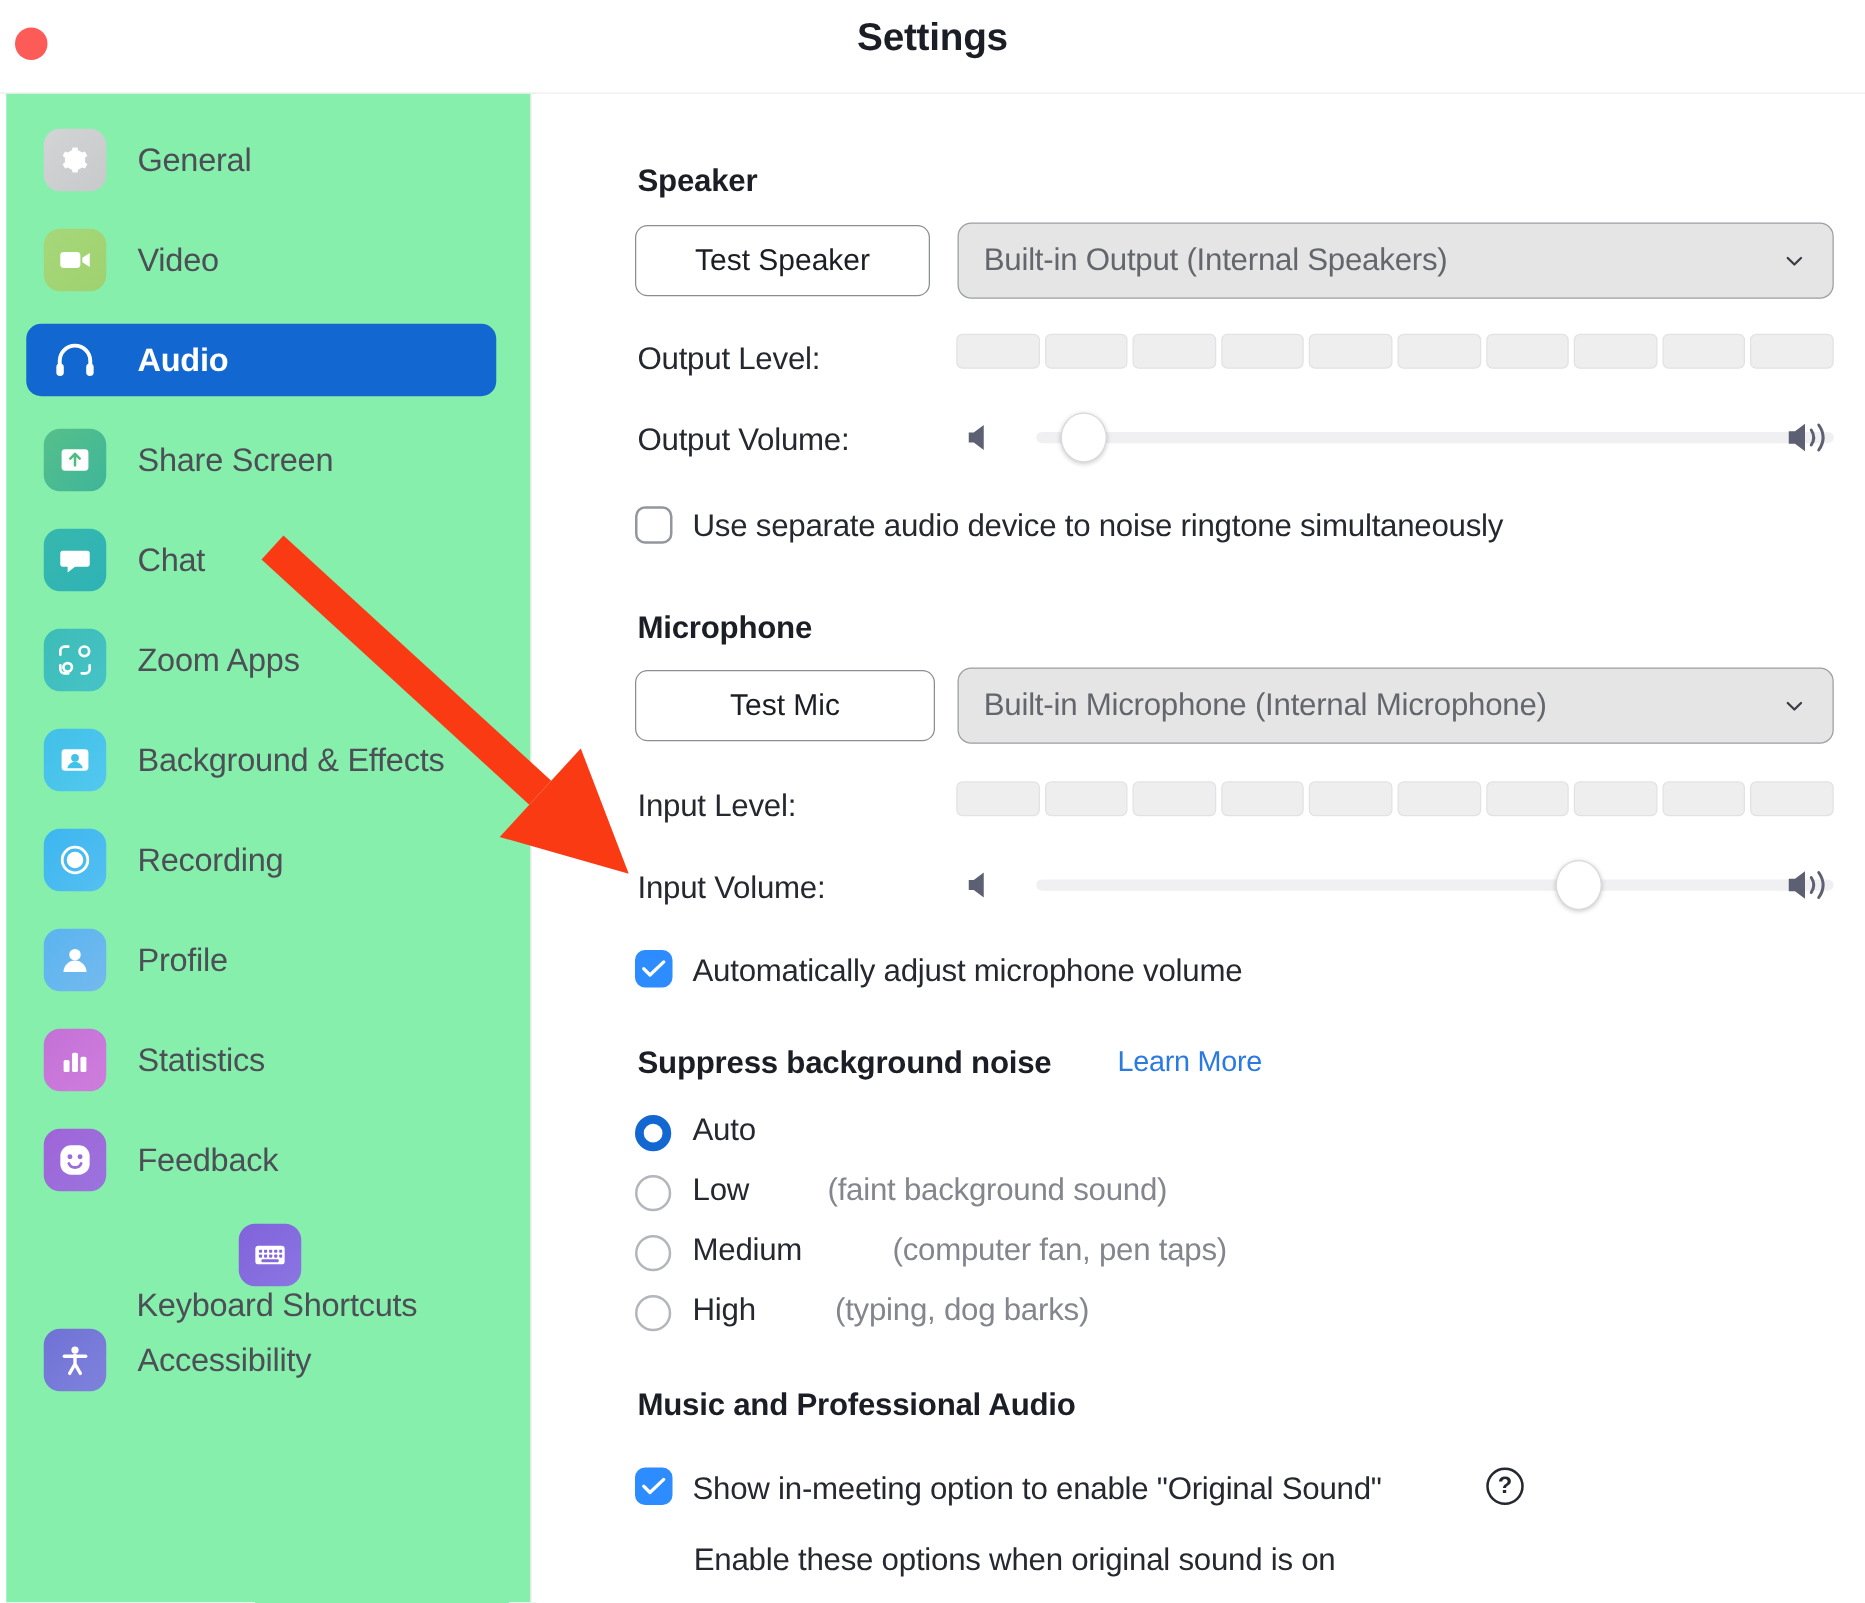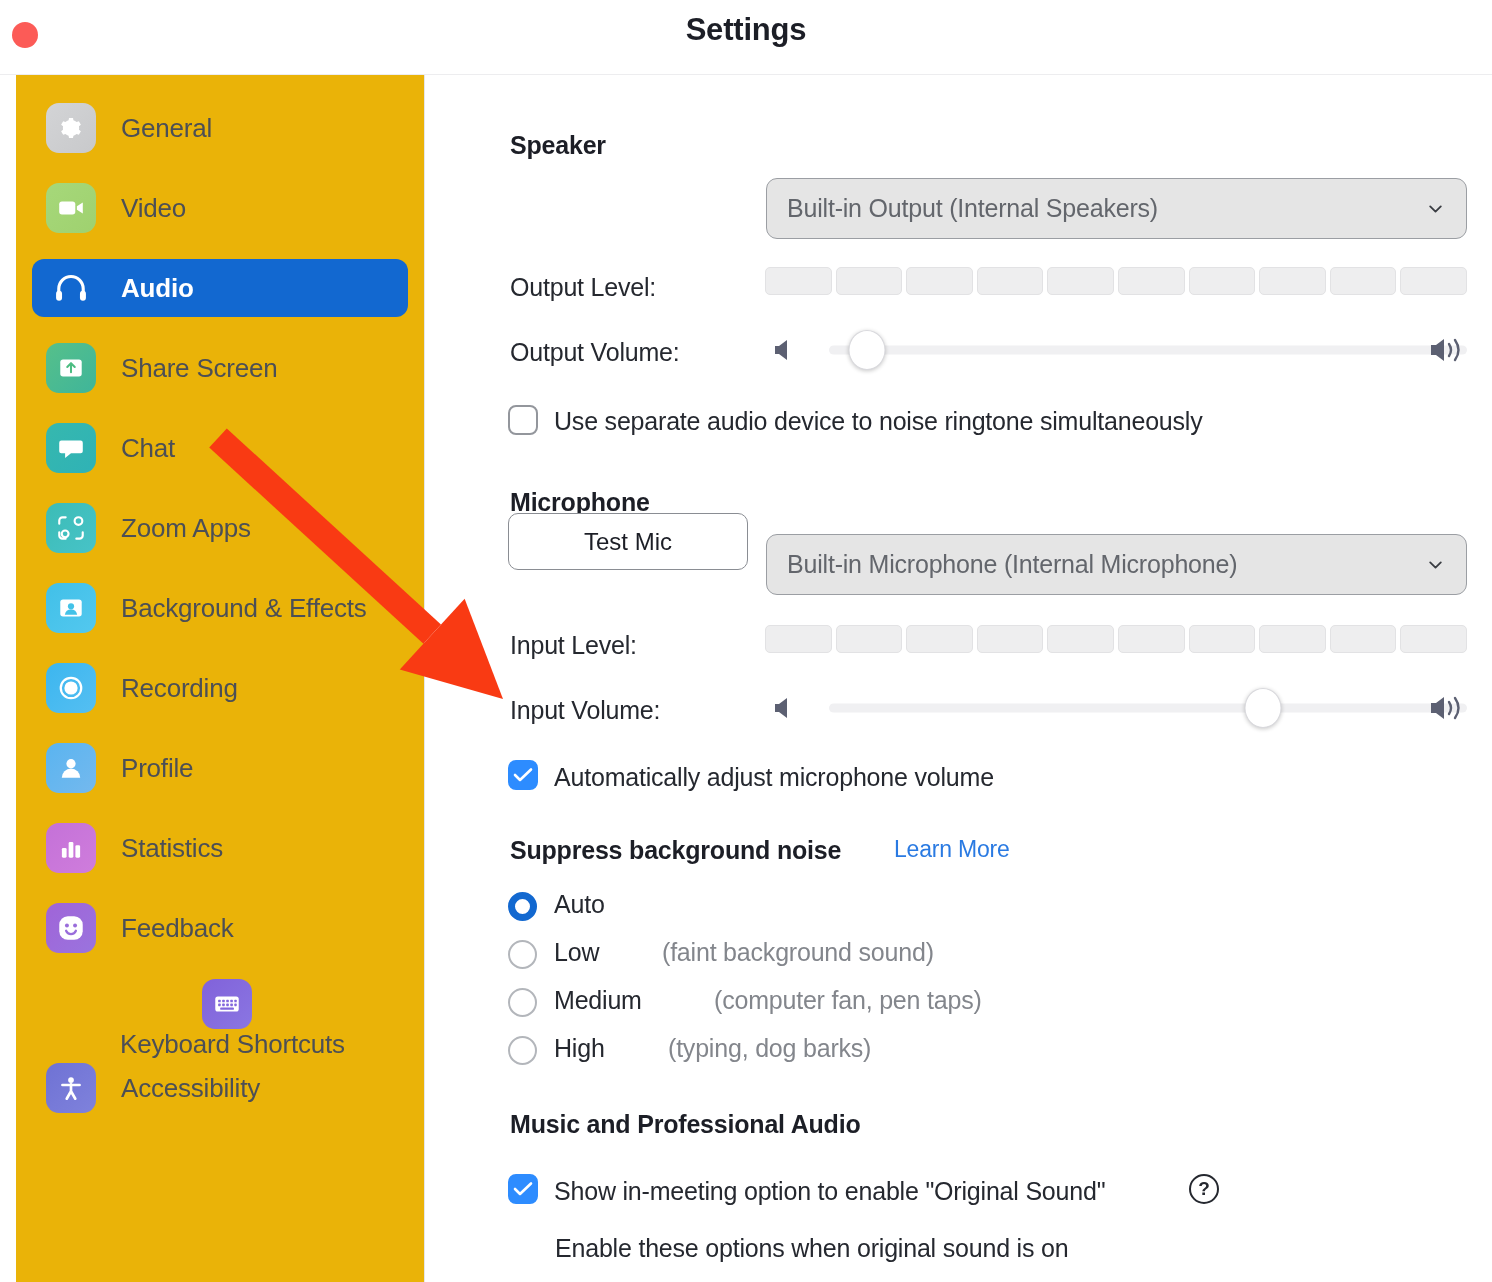--- a/index.html
+++ b/index.html
@@ -27,22 +27,22 @@
     font-size:31px; font-weight:bold; color:#1c1e26;
     letter-spacing:-0.2px;
   }
   .titlebar-sep {
     position:absolute; left:0; top:74px; width:1492px; height:1px;
     background:#ededef;
   }
 
   
   .sidebar {
-    position:absolute; left:16px; top:75px; width:424px; height:1207px;
-    background:#eab308;
+    position:absolute; left:5px; top:75px; width:424px; height:1207px;
+    background:#86efac;
   }
   .sidebar-sep {
     position:absolute; left:424px; top:75px; width:1px; height:1207px;
     background:#e6e6e8;
   }
   .nav-item {
     position:absolute; left:16px; width:376px; height:58px;
     border-radius:12px;
     display:flex; align-items:center;
     cursor:default;
@@ -325,20 +325,21 @@
         </span>
         <span class="nav-label">Accessibility</span>
       </div>
     </div>
   <div class="sidebar-sep"></div>
 
   <div class="main">
 
     <div class="sec-title" style="left:85px; top:56px;">Speaker</div>
 
+    <div class="btn-outline" style="left:83px; top:105px; width:236px; height:57px;">Test Speaker</div>
 
     <div class="select-box" style="left:341px; top:103px; width:701px; height:61px;">
       <span class="select-text">Built-in Output (Internal Speakers)</span>
       <svg class="select-chevron" viewBox="0 0 16 16">
         <path d="M3 5.5 L8 10.5 L13 5.5" fill="none" stroke="#3a3d43" stroke-width="1.7" stroke-linecap="round" stroke-linejoin="round"></path>
       </svg>
     </div>
 
     <div class="row-label" style="left:85px; top:198px;">Output Level:</div>
     <div class="level-meter" id="output-level-meter" style="left:340px; top:192px; width:702px;">
@@ -366,21 +367,21 @@
         <path d="M20 9 Q24 15 20 21" fill="none" stroke="#5c6072" stroke-width="2.4" stroke-linecap="round"></path>
         <path d="M26 5 Q33 15 26 25" fill="none" stroke="#5c6072" stroke-width="2.4" stroke-linecap="round"></path>
       </svg>
     </div>
 
     <div class="chk off" style="left:83px; top:330px;" id="ringtone-chk"></div>
     <div class="chk-text" style="left:129px; top:332px;">Use separate audio device to noise ringtone simultaneously</div>
 
     <div class="sec-title" style="left:85px; top:413px;">Microphone</div>
 
-    <div class="btn-outline" style="left:83px; top:438px; width:240px; height:57px;">Test Mic</div>
+    <div class="btn-outline" style="left:83px; top:461px; width:240px; height:57px;">Test Mic</div>
 
     <div class="select-box" style="left:341px; top:459px; width:701px; height:61px;">
       <span class="select-text">Built-in Microphone (Internal Microphone)</span>
       <svg class="select-chevron" viewBox="0 0 16 16">
         <path d="M3 5.5 L8 10.5 L13 5.5" fill="none" stroke="#3a3d43" stroke-width="1.7" stroke-linecap="round" stroke-linejoin="round"></path>
       </svg>
     </div>
 
     <div class="row-label" style="left:85px; top:556px;">Input Level:</div>
     <div class="level-meter" id="input-level-meter" style="left:340px; top:550px; width:702px;">

